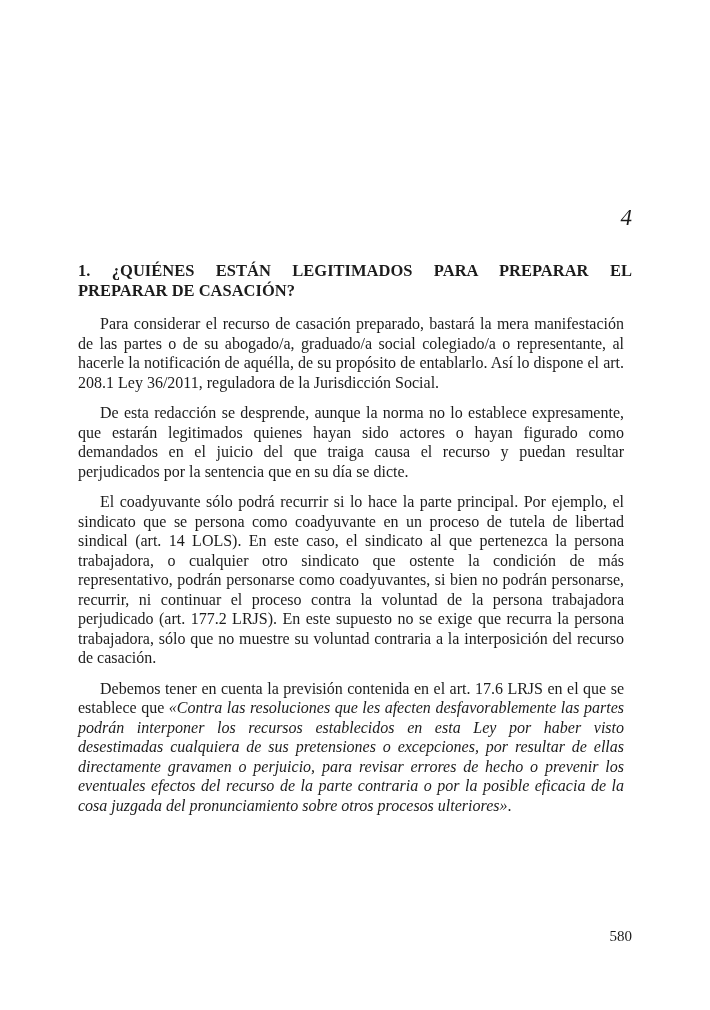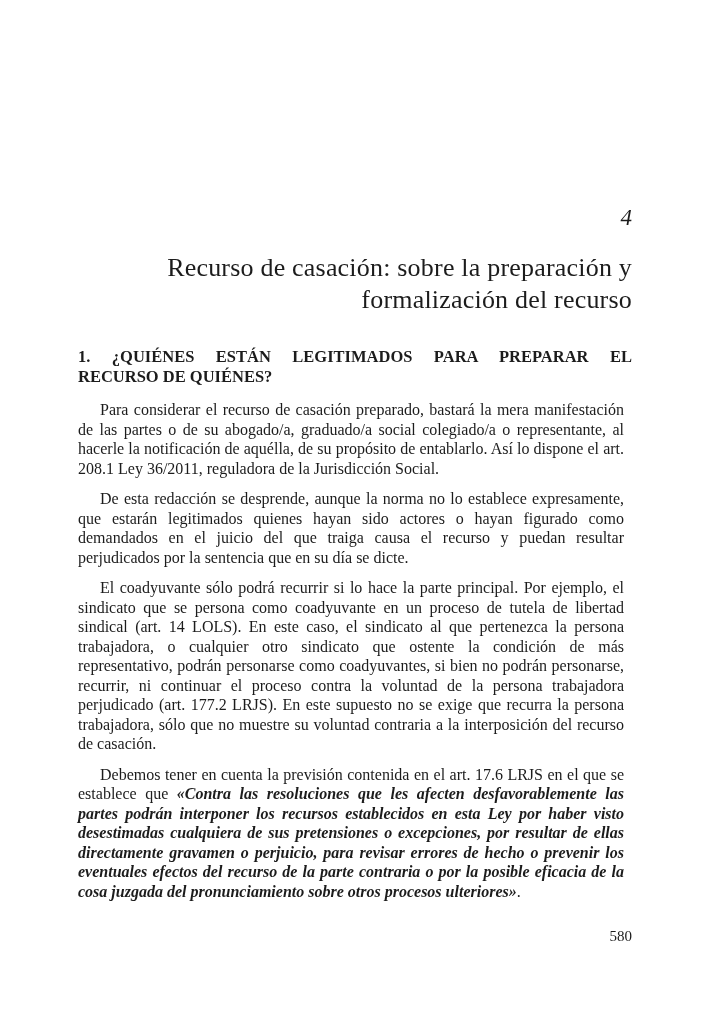--- a/index.html
+++ b/index.html
@@ -59,48 +59,44 @@
     margin: 11px 8px 0 0;
     font-size: 16px;
     line-height: 19.5px;
     text-align: justify;
     text-indent: 22px;
   }
   .body-para.first {
     margin-top: 13px;
   }
   .quote {
-    font-weight: bold;
+    font-weight: normal;
     font-style: italic;
   }
   .page-number {
     position: absolute;
     right: 78px;
     bottom: 66px;
     font-size: 15px;
     line-height: 16px;
     text-align: right;
   }
 </style>
 </head>
 <body>
 
 <div class="page">
   <div class="content">
 
     <div class="chapter-number">4</div>
 
-    <h1 class="chapter-title">
-      <span class="title-line">Recurso de casación: sobre la preparación y</span>
-      <span class="title-line">formalización del recurso</span>
-    </h1>
 
     <h2 class="section-heading">
       <span class="heading-line force-justify">1. ¿QUIÉNES ESTÁN LEGITIMADOS PARA PREPARAR EL</span>
-      <span class="heading-line">RECURSO DE QUIÉNES?</span>
+      <span class="heading-line">PREPARAR DE CASACIÓN?</span>
     </h2>
 
     <p class="body-para first">Para considerar el recurso de casación preparado, bastará la mera manifestación de las partes o de su abogado/a, graduado/a social colegiado/a o representante, al hacerle la notificación de aquélla, de su propósito de entablarlo. Así lo dispone el art. 208.1 Ley 36/2011, reguladora de la Jurisdicción Social.</p>
 
     <p class="body-para">De esta redacción se desprende, aunque la norma no lo establece expresamente, que estarán legitimados quienes hayan sido actores o hayan figurado como demandados en el juicio del que traiga causa el recurso y puedan resultar perjudicados por la sentencia que en su día se dicte.</p>
 
     <p class="body-para">El coadyuvante sólo podrá recurrir si lo hace la parte principal. Por ejemplo, el sindicato que se persona como coadyuvante en un proceso de tutela de libertad sindical (art. 14 LOLS). En este caso, el sindicato al que pertenezca la persona trabajadora, o cualquier otro sindicato que ostente la condición de más representativo, podrán personarse como coadyuvantes, si bien no podrán personarse, recurrir, ni continuar el proceso contra la voluntad de la persona trabajadora perjudicado (art. 177.2 LRJS). En este supuesto no se exige que recurra la persona trabajadora, sólo que no muestre su voluntad contraria a la interposición del recurso de casación.</p>
 
     <p class="body-para"><span>Debemos tener en cuenta la previsión contenida en el art. 17.6 LRJS en el que se establece que </span><span class="quote">«Contra las resoluciones que les afecten desfavorablemente las partes podrán interponer los recursos establecidos en esta Ley por haber visto desestimadas cualquiera de sus pretensiones o excepciones, por resultar de ellas directamente gravamen o perjuicio, para revisar errores de hecho o prevenir los eventuales efectos del recurso de la parte contraria o por la posible eficacia de la cosa juzgada del pronunciamiento sobre otros procesos ulteriores»</span><span>.</span></p>
 

